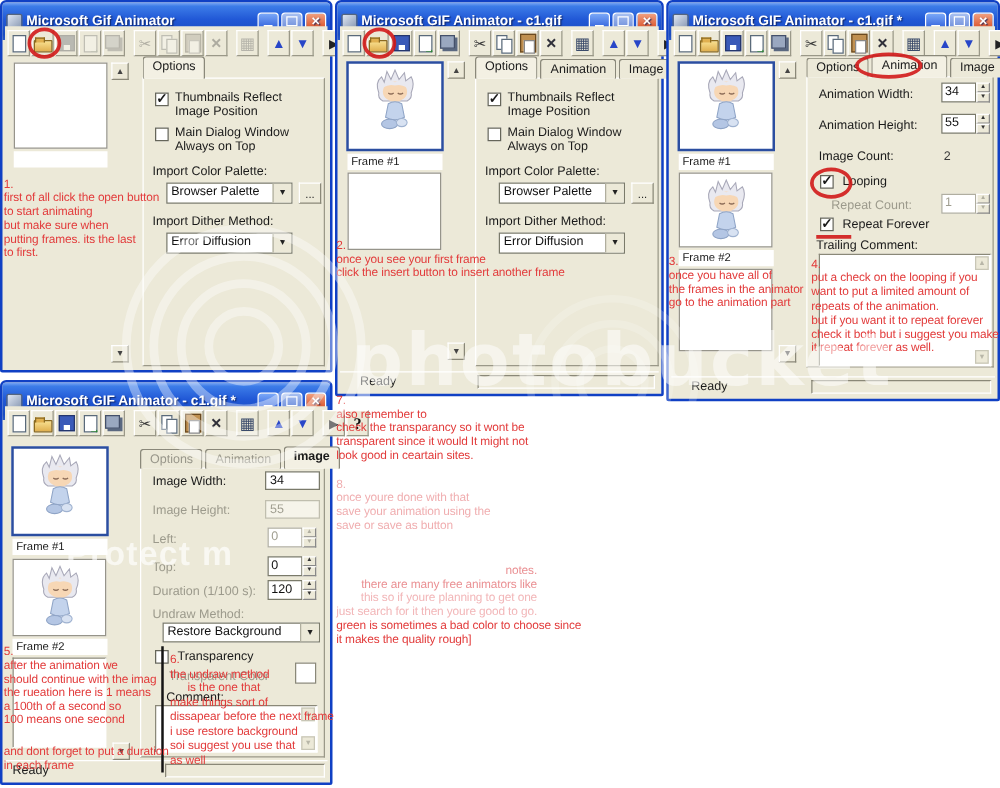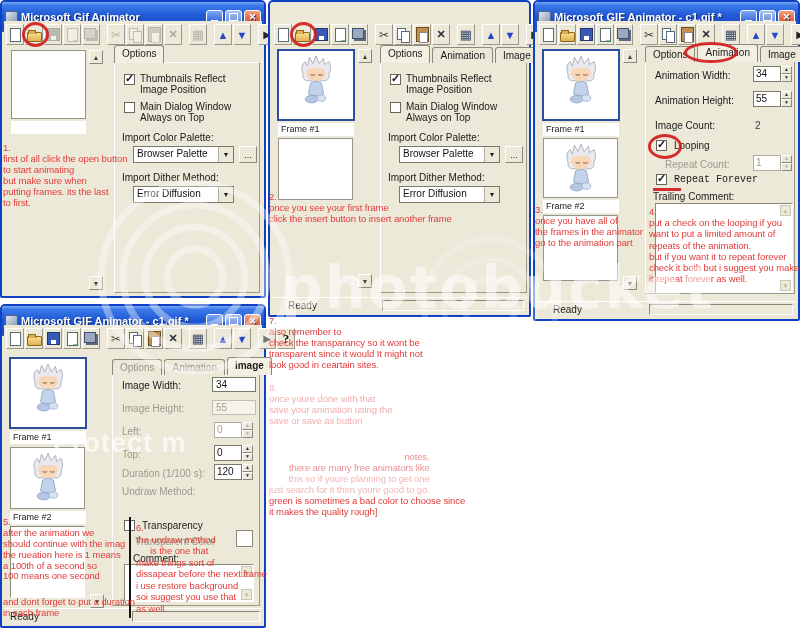--- a/index.html
+++ b/index.html
@@ -217,20 +217,29 @@
   </div>
   <span class="morebtn" style="left:237px;top:144px;">...</span>
   <div class="lbl" style="left:120px;top:170px;">Import Dither Method:</div>
   <div class="combo" style="left:131px;top:184px;width:101px;">
     <span class="cval">Error Diffusion</span>
     <span class="cbtn"></span>
   </div>
 </div>
 
 <div class="window" id="win2" style="left:268px;top:0;width:263px;height:317px;">
+  <div class="titlebar">
+    <span class="appicon"></span>
+    <span class="title">Microsoft GIF Animator - c1.gif</span>
+    <span class="winbtns">
+      <span class="wbtn min"></span>
+      <span class="wbtn max"></span>
+      <span class="wbtn close"></span>
+    </span>
+  </div>
   <div class="toolbar">
       <span class="tbtn">
         <span class="ticon ic-new-document"></span>
       </span>
       <span class="tbtn">
         <span class="ticon ic-open-file"></span>
         <span class="redcircle"></span>
       </span>
       <span class="tbtn">
         <span class="ticon ic-save"></span>
@@ -420,21 +429,21 @@
   <div class="lbl" style="left:139px;top:138px;">Looping</div>
   <div class="lbl dim" style="left:130px;top:157px;">Repeat Count:</div>
   <span class="spin dim" style="left:218px;top:153px;">
     <span class="sval">1</span>
     <span class="sbtns">
         <span>▲</span>
         <span>▼</span>
       </span>
   </span>
   <span class="cb on" style="left:121px;top:172px;"></span>
-  <div class="lbl" style="left:139px;top:172px;font-family:Liberation Mono, monospace;">Repeat Forever</div>
+  <div class="lbl" style="left:139px;top:172px;">Repeat Forever</div>
   <div class="lbl" style="left:118px;top:189px;">Trailing Comment:</div>
   <div class="tarea" style="left:120px;top:201px;width:138px;height:90px;">
     <span class="sa up">▲</span>
     <span class="sa dn">▼</span>
   </div>
   <div class="status">
     <span class="stext">Ready</span>
     <span class="sbox" style="left:112px;width:144px;"></span>
   </div>
 
@@ -553,20 +562,24 @@
   </span>
   <div class="lbl dim" style="left:120px;top:162px;">Duration (1/100 s):</div>
   <span class="spin" style="left:212px;top:158px;justify-content:flex-end;">
     <span class="sval">120</span>
     <span class="sbtns">
         <span>▲</span>
         <span>▼</span>
       </span>
   </span>
   <div class="lbl dim" style="left:120px;top:180px;">Undraw Method:</div>
+  <div class="combo" style="left:128px;top:192px;width:126px;height:16px;">
+    <span class="cval">Restore Background</span>
+    <span class="cbtn"></span>
+  </div>
   <span class="cb" style="left:122px;top:214px;"></span>
   <div class="lbl" style="left:140px;top:214px;">Transparency</div>
   <div class="lbl dim" style="left:133px;top:230px;">Transparent Color</div>
   <span class="swatch" style="left:234px;top:224px;"></span>
   <div class="lbl" style="left:131px;top:247px;text-align:center;">Comment:</div>
   <div class="tarea" style="left:122px;top:258px;width:130px;height:38px;">
     <span class="sa up">▲</span>
     <span class="sa dn">▼</span>
   </div>
   <div class="status">

